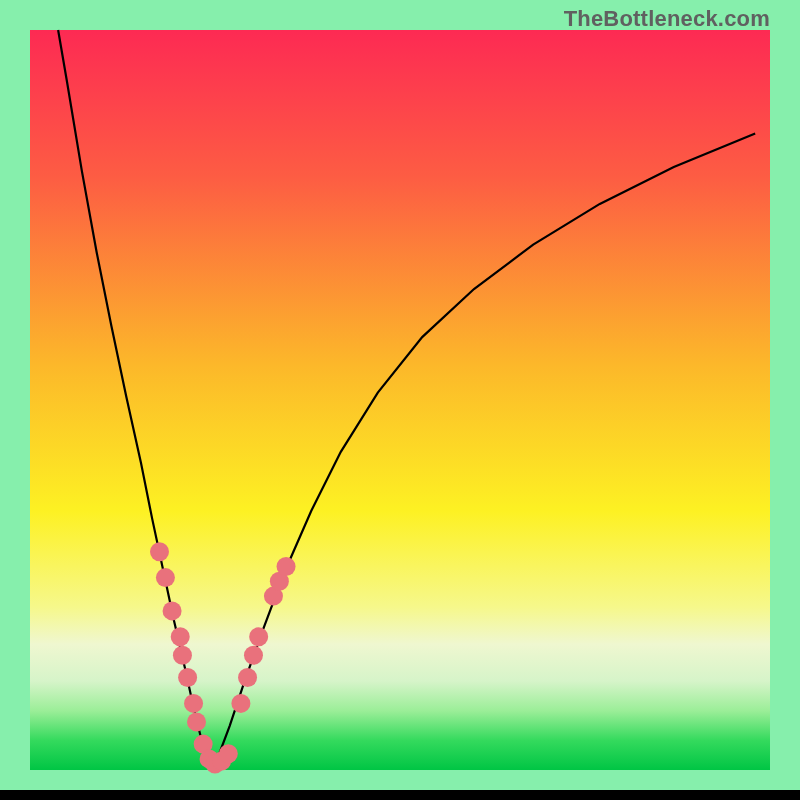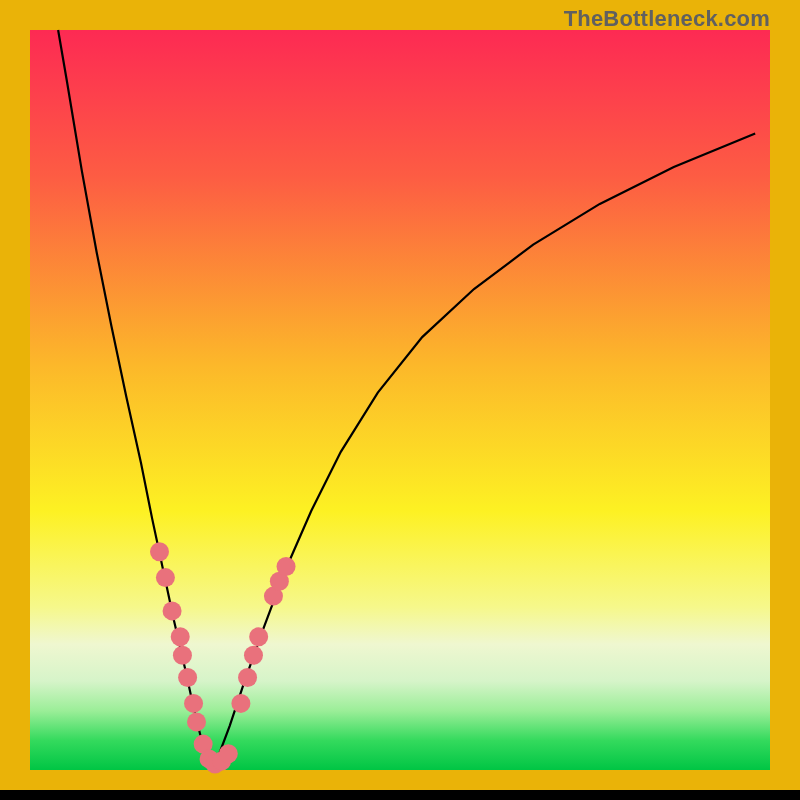--- a/index.html
+++ b/index.html
@@ -10,21 +10,21 @@
     overflow: hidden;
     background: #000;
     font-family: Arial, Helvetica, sans-serif;
   }
   .chart-frame {
     position: absolute;
     top: 0;
     left: 0;
     width: 800px;
     height: 790px;
-    background: #eab308;
+    background: #86efac;
   }
   .plot-area {
     position: absolute;
     top: 30px;
     left: 30px;
     width: 740px;
     height: 740px;
     
   }
   .watermark {

